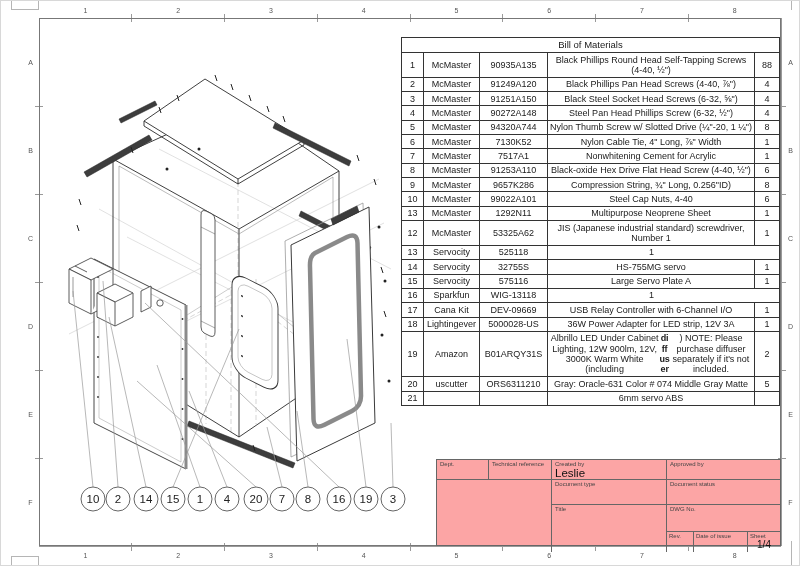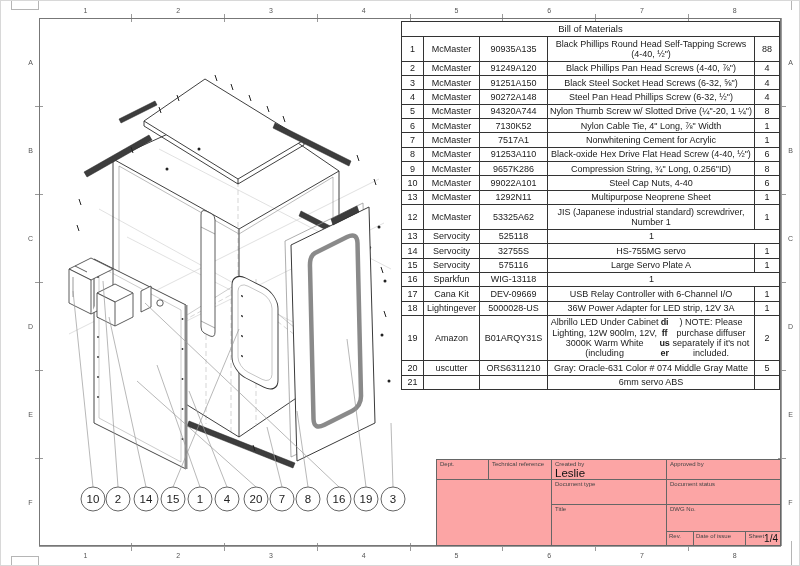--- a/index.html
+++ b/index.html
@@ -19,21 +19,21 @@
   .zone-right .z::after{content:"";position:absolute;bottom:-0.5px;left:-4px;height:1px;width:8px;background:#9a9a9a;}
   .zone-top .z:last-child::after,.zone-bottom .z:last-child::after,
   .zone-left .z:last-child::after,.zone-right .z:last-child::after{display:none;}
   .frame{position:absolute;left:38px;top:17px;width:742px;height:528px;border:1.2px solid #777;box-sizing:border-box;}
   .mark{position:absolute;border:1px solid #b5b5b5;}
   .mark-tl{left:10px;top:0;width:26px;height:8px;border-top:none;}
   .mark-bl{left:10px;bottom:0;width:26px;height:8px;border-bottom:none;}
   .mark-tr{left:790px;top:0;width:0;height:9px;border:none;border-left:1px solid #b5b5b5;}
   .mark-br{left:790px;bottom:0;width:0;height:24px;border:none;border-left:1px solid #b5b5b5;}
   
-  .bom{position:absolute;left:400px;top:20px;width:379px;border:1px solid #333;box-sizing:border-box;
+  .bom{position:absolute;left:400px;top:36px;width:379px;border:1px solid #333;box-sizing:border-box;
        background:#fff;font-size:9px;line-height:1.15;}
   .bom-header{height:14px;display:flex;align-items:center;justify-content:center;
               border-bottom:1px solid #333;font-size:9.5px;}
   .bom-row{display:grid;grid-template-columns:22px 56px 68px 1fr 24px;border-bottom:1px solid #333;}
   .bom-row:last-child{border-bottom:none;}
   .bom-row>div{border-right:1px solid #333;display:flex;align-items:center;justify-content:center;
                text-align:center;padding:1.5px 2px;min-height:13px;box-sizing:border-box;overflow-wrap:anywhere;}
   .bom-row>div:last-child{border-right:none;}
   
   .tblock{position:absolute;left:435px;top:458px;width:345px;height:87px;border:1px solid #666;
@@ -44,21 +44,21 @@
   .tc-empty{grid-row:2/5;grid-column:1/3;}
   .tc-title{grid-row:3/5;grid-column:3/4;}
   .tc-created{display:flex;flex-direction:column;justify-content:space-between;}
   .created-vals{display:flex;justify-content:space-between;align-items:flex-end;color:#111;}
   .created-name{font-size:11.5px;} .created-date{font-size:13px;padding-right:2px;}
   .title-value{font-size:16.5px;color:#111;margin-top:5px;letter-spacing:0.2px;}
   .revrow{display:flex;height:100%;}
   .revrow>div{padding:1px 2px;box-sizing:border-box;}
   .rv-rev{flex:0 0 27px;border-right:1px solid #666;}
   .rv-date{flex:1;border-right:1px solid #666;}
-  .rv-sheet{flex:0 0 32px;display:flex;flex-direction:row;justify-content:space-between;}
+  .rv-sheet{flex:0 0 32px;display:flex;flex-direction:column;justify-content:space-between;}
   .sheet-val{font-size:10px;color:#111;text-align:center;padding-bottom:1px;}
   
   .draw{position:absolute;left:38px;top:28px;width:372px;height:492px;}
   svg text{font-family:"Liberation Sans",sans-serif;}
   .balloon-num{font-size:11.5px;fill:#222;}
 </style>
 </head>
 <body>
 
 <div class="sheet">

